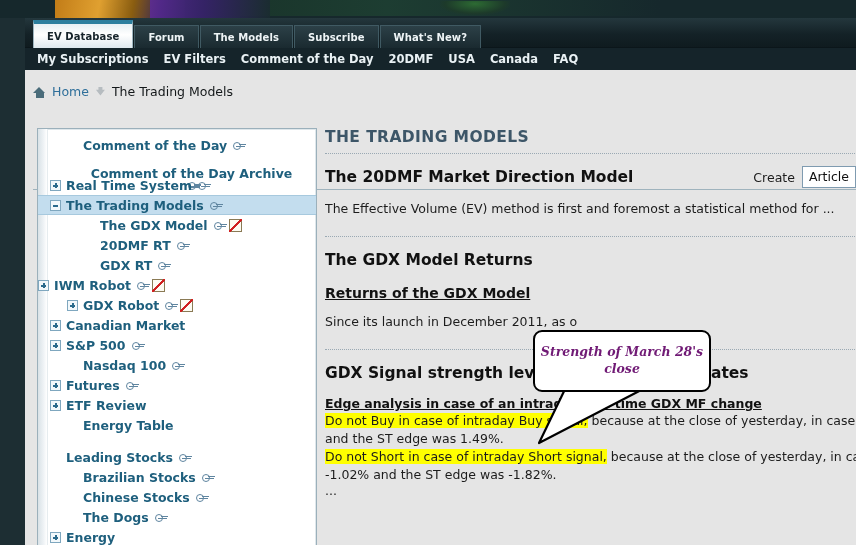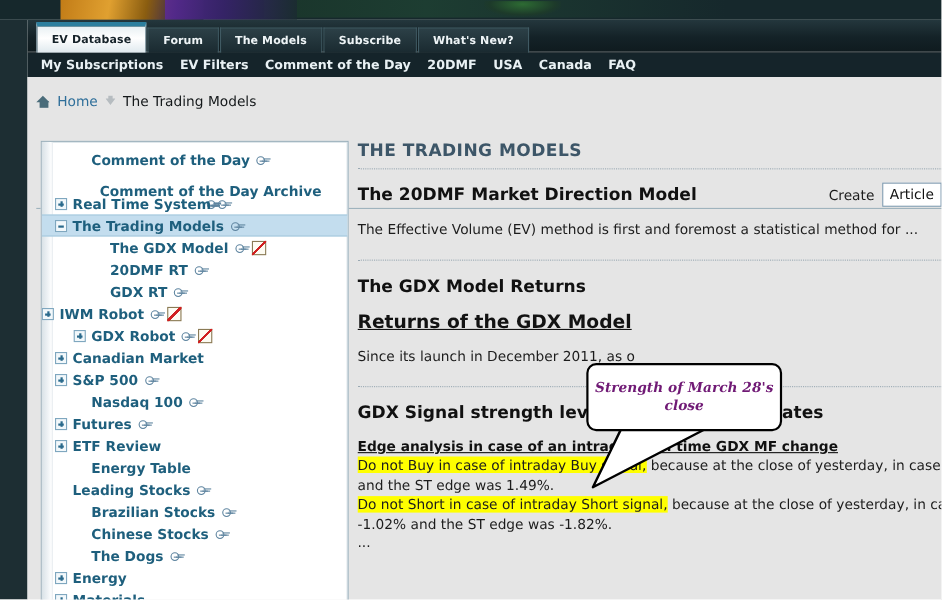--- a/index.html
+++ b/index.html
@@ -216,21 +216,21 @@
     border-top: 1px dotted #9aa9b3; height: 0; margin: 0 0 14px 0;
   }
   .h-article {
     font-size: 15.5px; font-weight: bold; color: #111111;
     margin: 0 0 14px 0;
   }
   .p-body {
     font-size: 12.5px; color: #1c1c1c; margin: 0 0 18px 0; line-height: 1.45;
   }
   .a-underline {
-    font-size: 17px; font-weight: bold; color: #121212;
+    font-size: 14px; font-weight: bold; color: #121212;
     text-decoration: underline; display: inline-block; margin: 0 0 12px 0;
     cursor: pointer;
   }
   .sub-underline {
     font-size: 12.5px; font-weight: bold; color: #111; text-decoration: underline;
     display:block; margin-bottom: 1px;
   }
   .hl { background: #ffff00; }
   .edge-line { font-size: 12.5px; color: #1c1c1c; line-height: 1.42; white-space: nowrap; }
   .ellipsis { font-size: 12.5px; color: #1c1c1c; }
@@ -372,21 +372,21 @@
             <span class="key-icon"></span>
           </div>
           <div class="tree-row" style="padding-left: 12px;">
             <span class="expander plus"></span>
             <span class="lbl">ETF Review</span>
           </div>
           <div class="tree-row" style="padding-left: 29px;">
             <span class="expander-spacer"></span>
             <span class="lbl">Energy Table</span>
           </div>
-          <div class="tree-row" style="padding-left: 12px;">
+          <div class="tree-row" style="padding-left: 12px; margin-top: 12px;">
             <span class="expander-spacer"></span>
             <span class="lbl">Leading Stocks</span>
             <span class="key-icon"></span>
           </div>
           <div class="tree-row" style="padding-left: 29px;">
             <span class="expander-spacer"></span>
             <span class="lbl">Brazilian Stocks</span>
             <span class="key-icon"></span>
           </div>
           <div class="tree-row" style="padding-left: 29px;">

